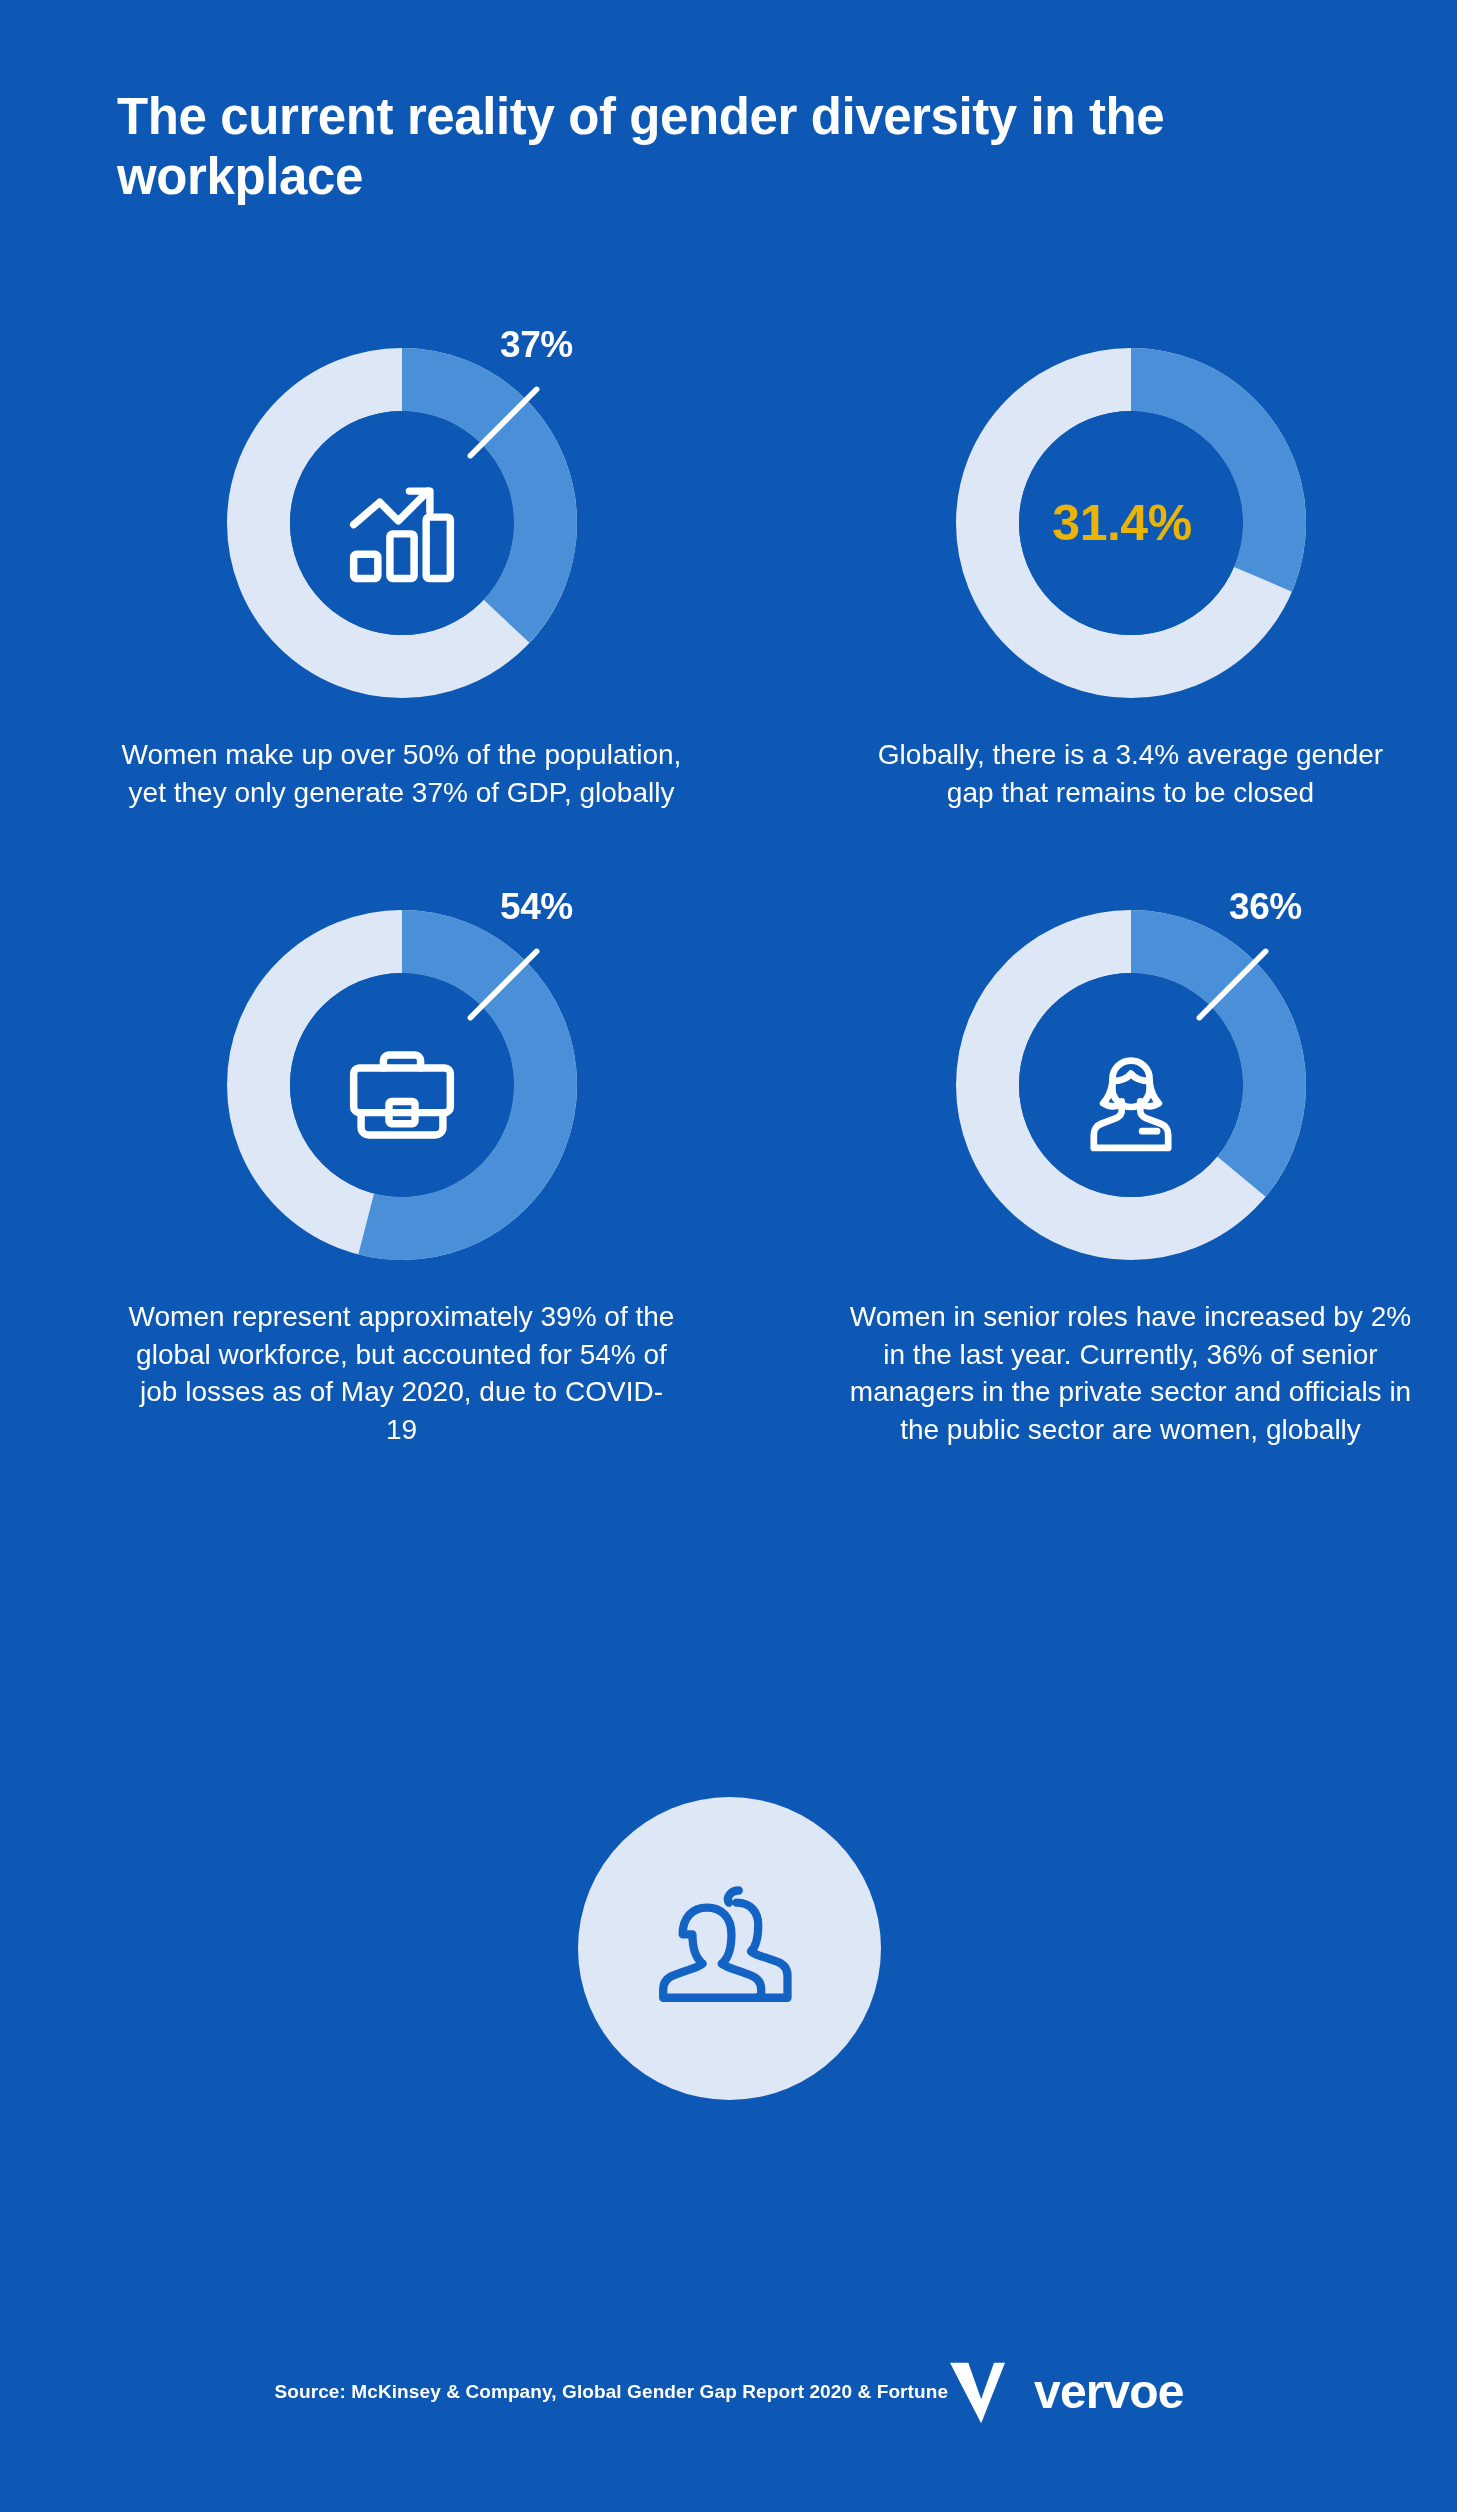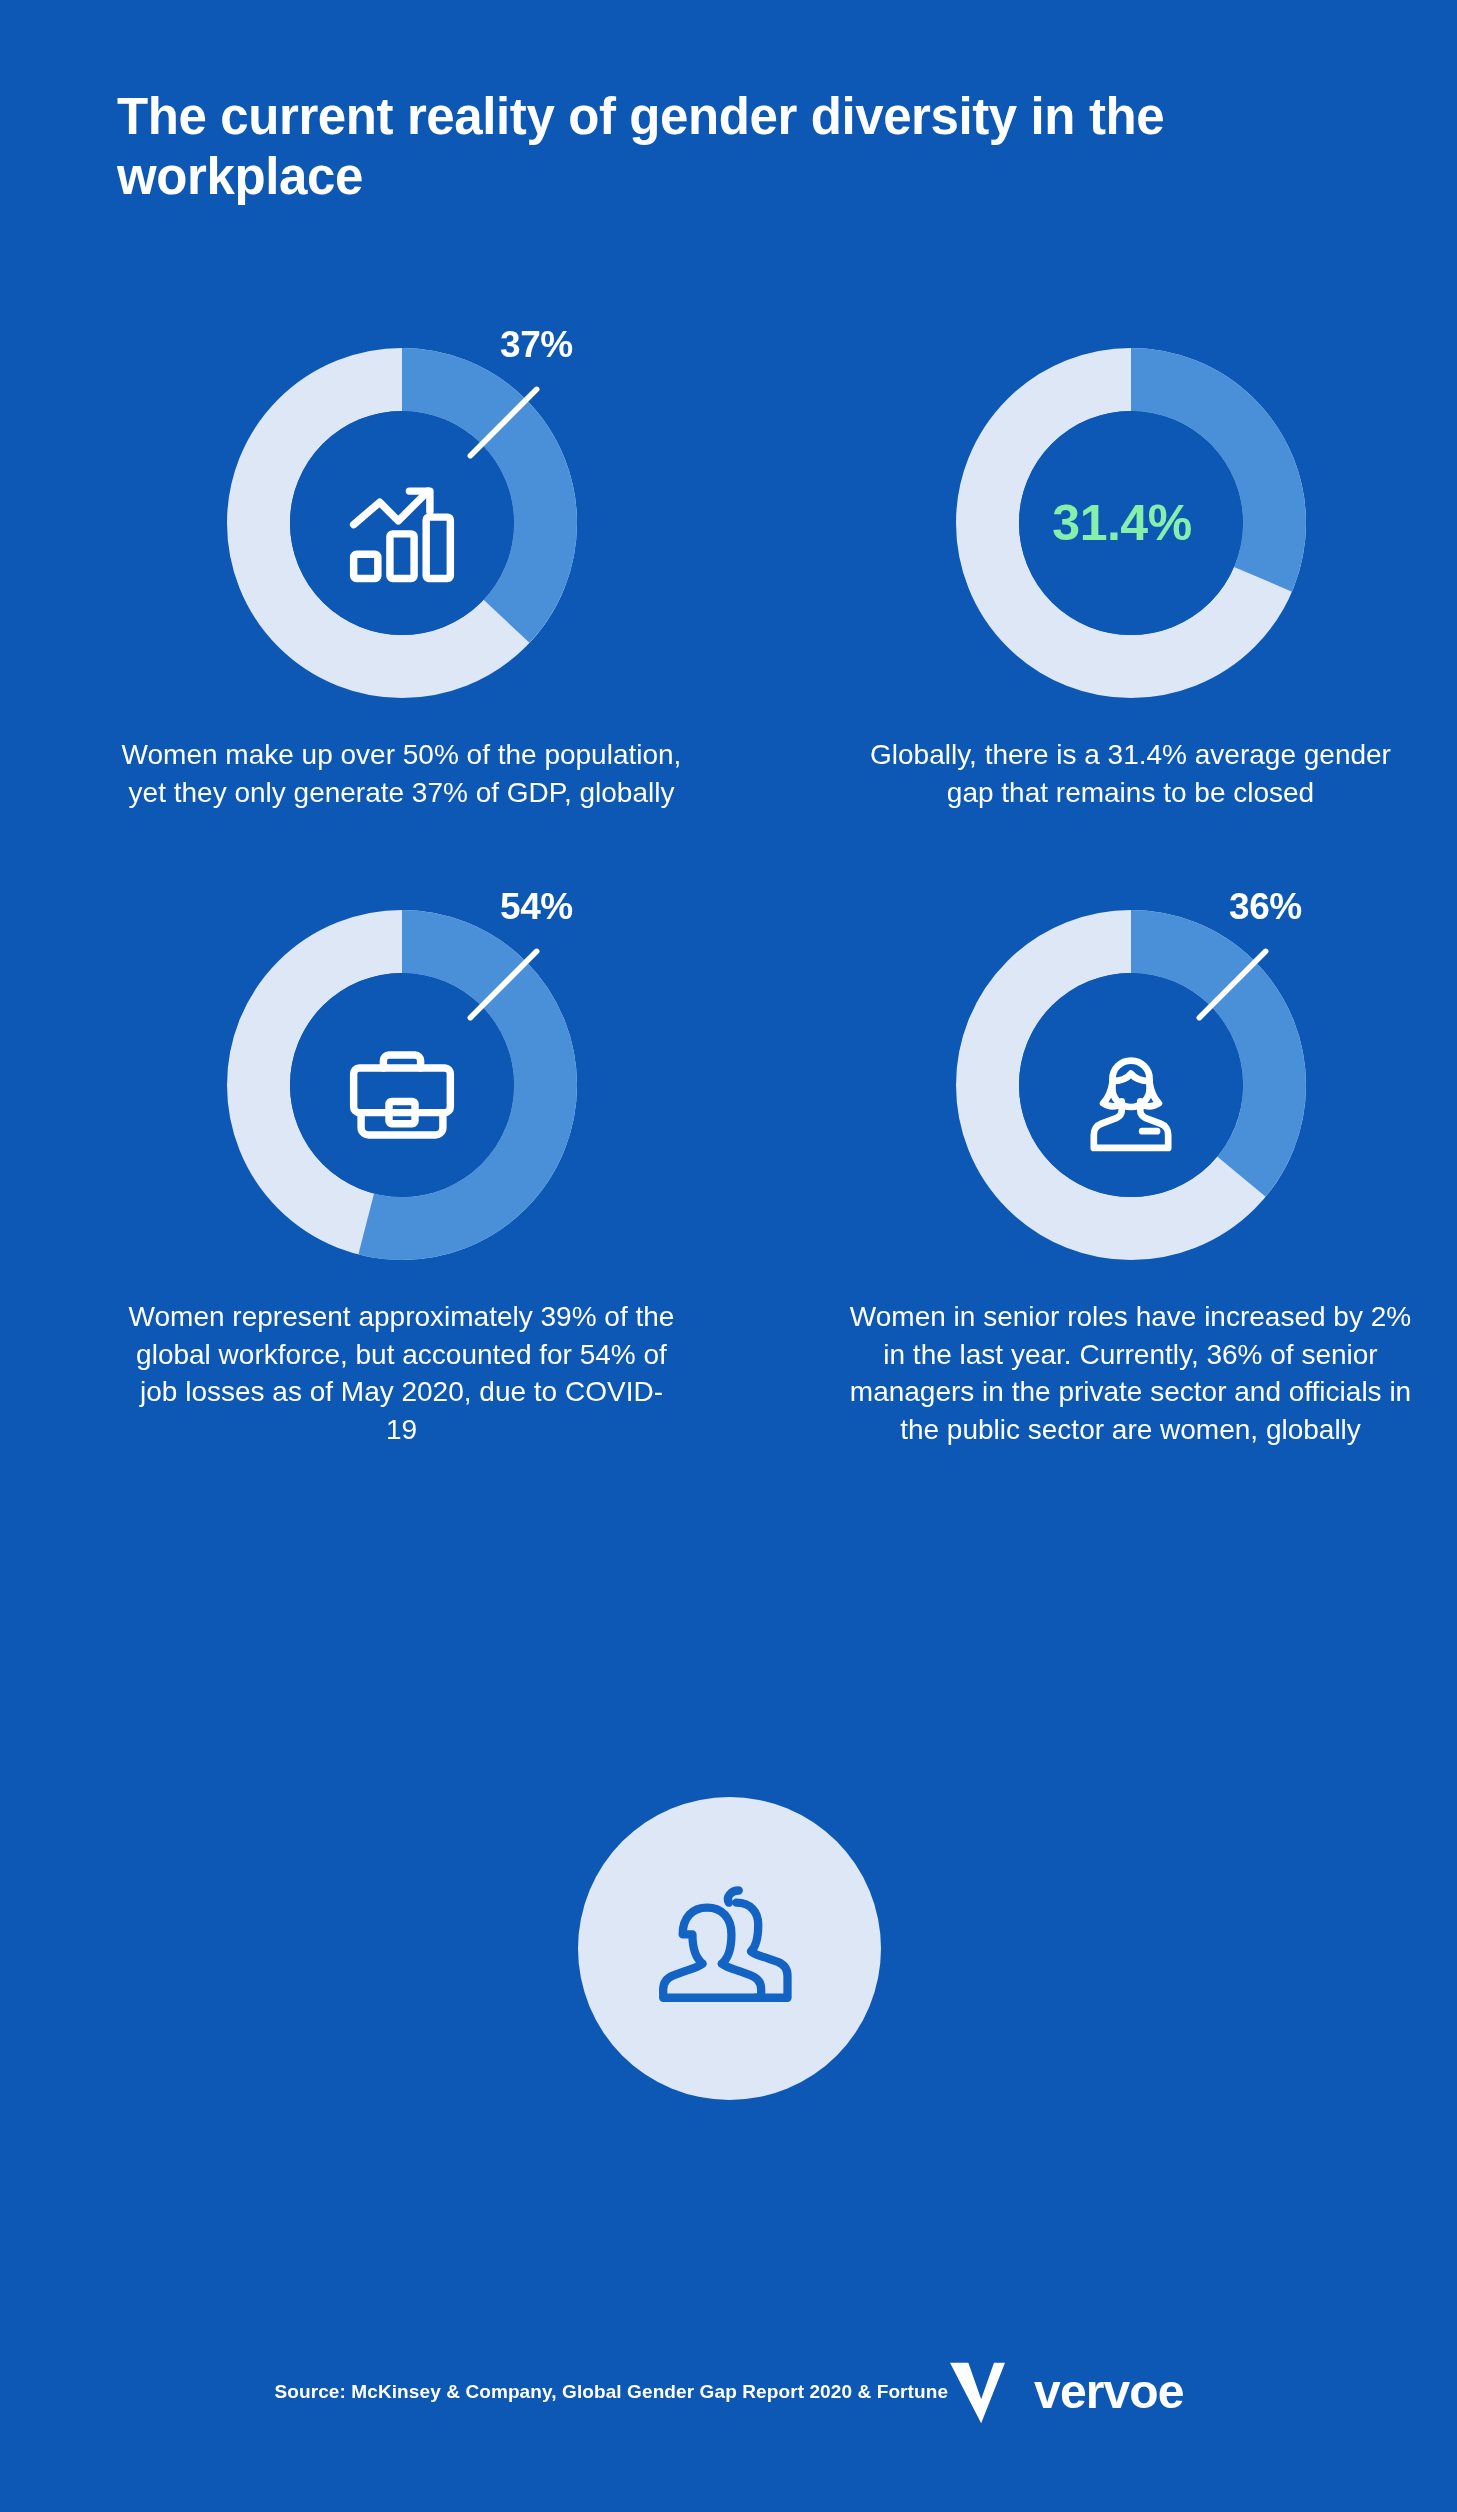--- a/index.html
+++ b/index.html
@@ -78,21 +78,21 @@
     left: 0;
     top: 0;
     width: 350px;
     height: 350px;
     display: flex;
     align-items: center;
     justify-content: center;
     font-size: 50px;
     font-weight: bold;
     letter-spacing: -0.5px;
-    color: #86efac;
+    color: #eab308;
   }
 
   .donut-icon {
     position: absolute;
     left: 50%;
     top: 50%;
     transform: translate(-50%, -50%);
     width: 119px;
     height: 119px;
   }
@@ -239,21 +239,21 @@
         <div class="donut-wrap">
           <svg class="donut" viewBox="0 0 200 200">
             <circle cx="100" cy="100" r="82" fill="none" stroke="#dde7f5" stroke-width="36"></circle>
             <circle cx="100" cy="100" r="82" fill="none" stroke="#4a90d9" stroke-width="36" stroke-dasharray="161.8 353.4" transform="rotate(-90 100 100)"></circle>
             <circle cx="100" cy="100" r="64" fill="#0d58b4"></circle>
           </svg>
 
           <div class="donut-inner-label">31.4%</div>
         </div>
 
-        <p class="caption narrow">Globally, there is a 31.4% average gender gap that remains to be closed</p>
+        <p class="caption narrow">Globally, there is a 3.4% average gender gap that remains to be closed</p>
       </div>
     </div>
 
     <div class="stat-row" style="margin-top:99px;">
 
       <div class="stat-cell">
         <div class="donut-wrap">
           <svg class="donut" viewBox="0 0 200 200">
             <circle cx="100" cy="100" r="82" fill="none" stroke="#dde7f5" stroke-width="36"></circle>
             <circle cx="100" cy="100" r="82" fill="none" stroke="#4a90d9" stroke-width="36" stroke-dasharray="278.2 237.0" transform="rotate(-90 100 100)"></circle>

